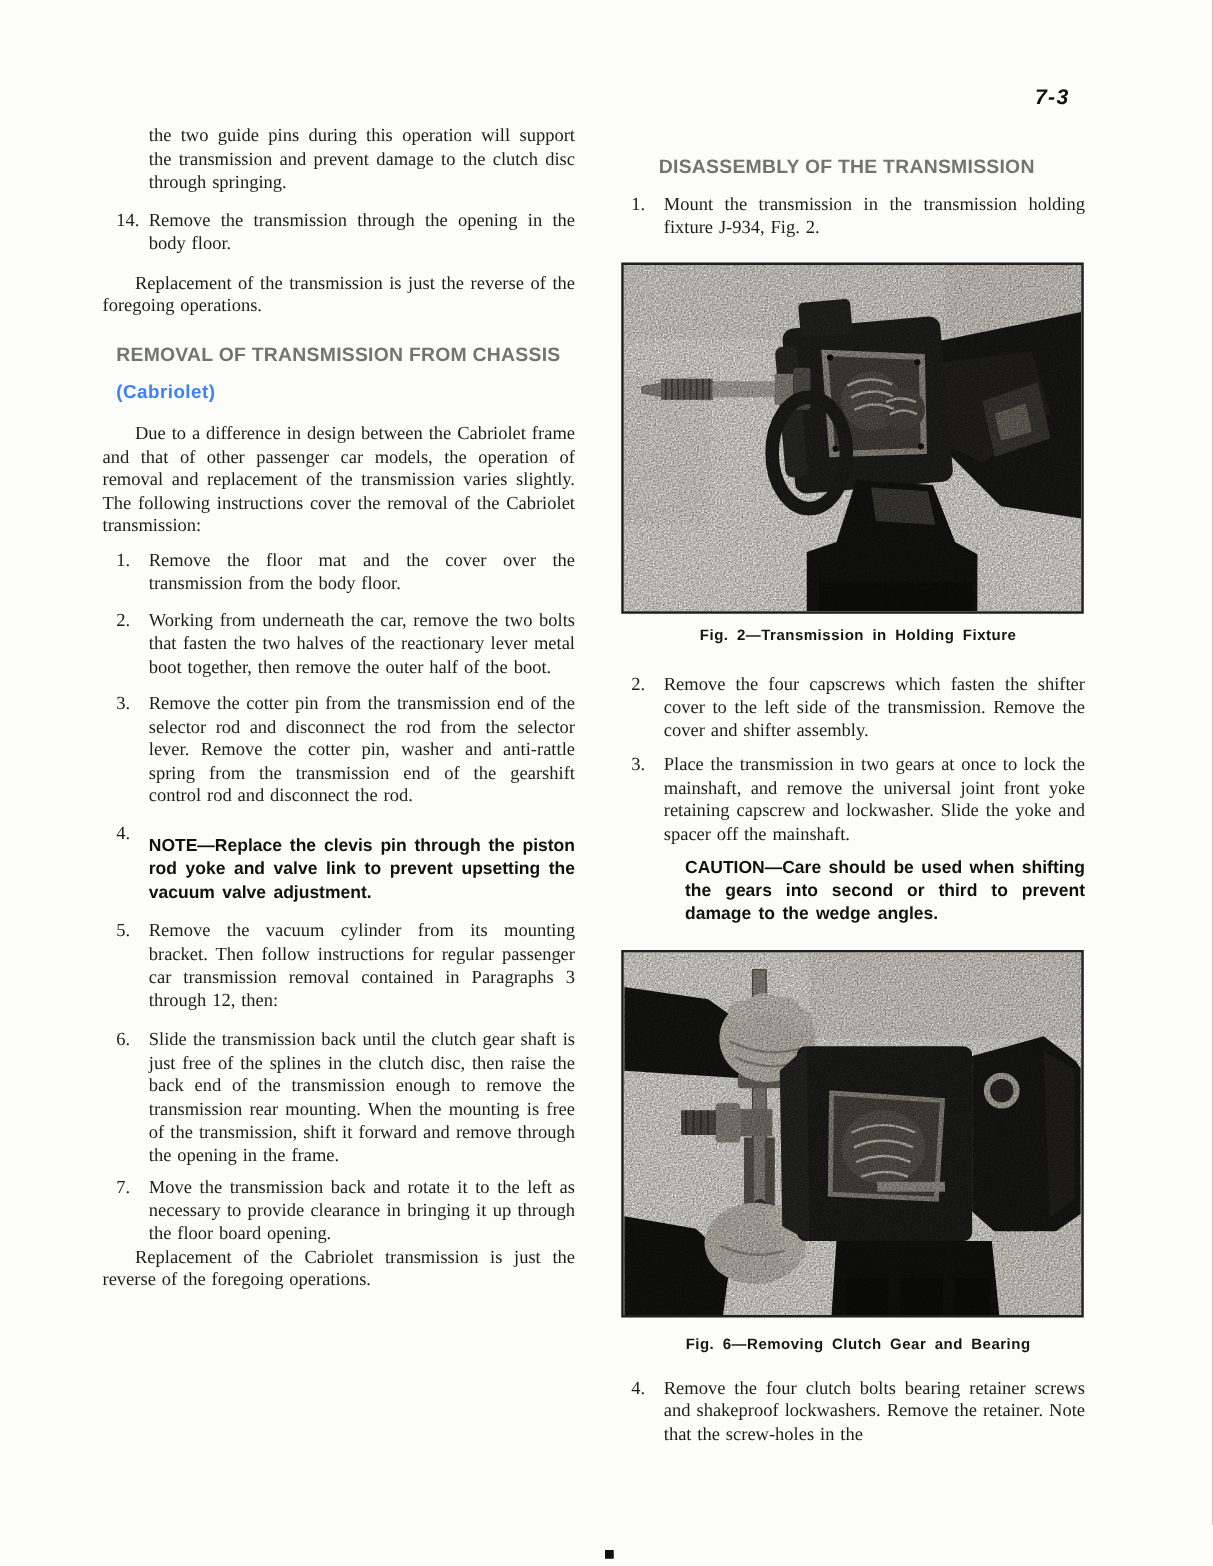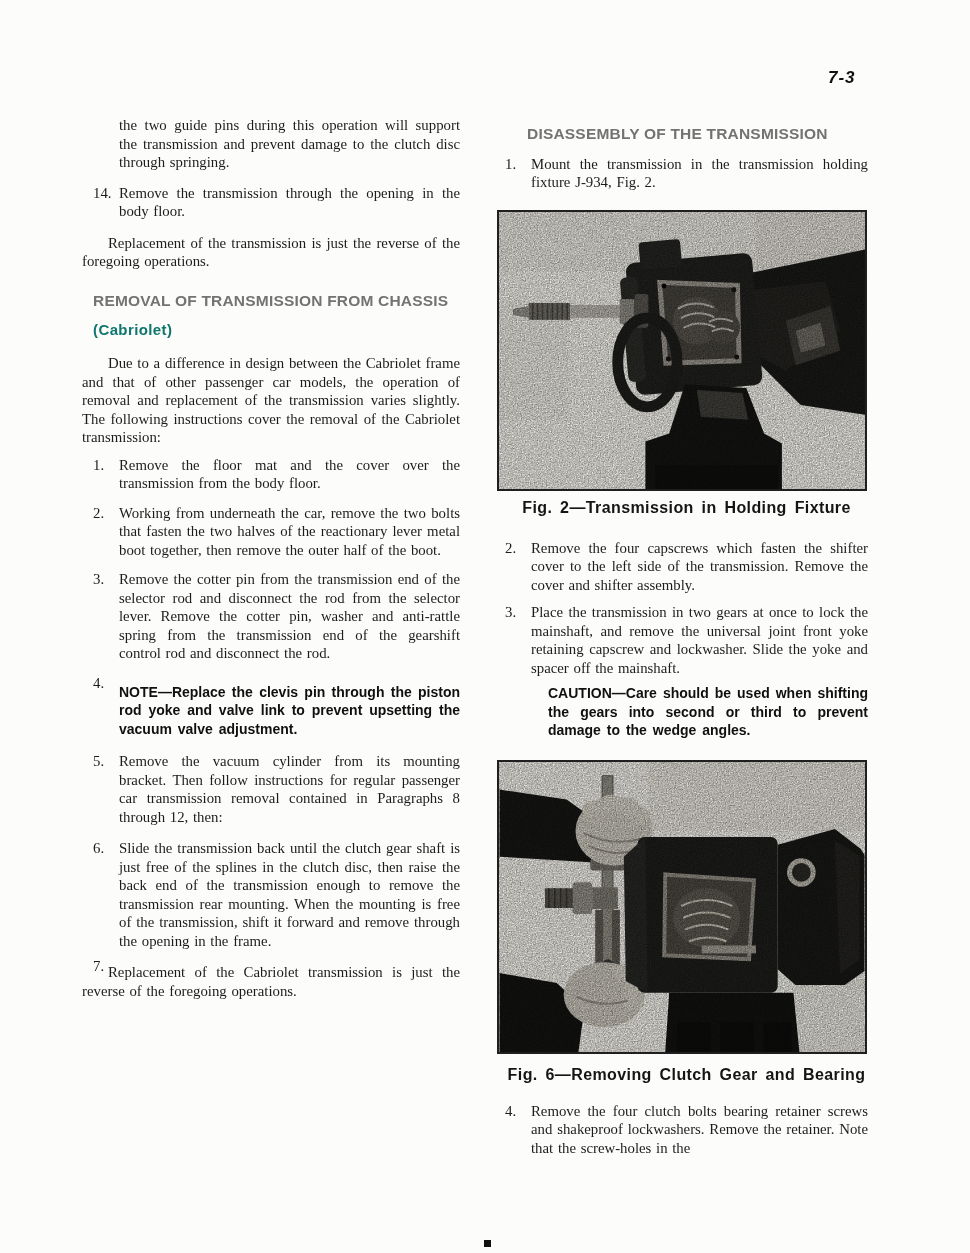--- a/index.html
+++ b/index.html
@@ -9,72 +9,72 @@
     font-family:"Liberation Serif", serif;
     color:#1c1c1c;
   }
   .pagenum {
     position:absolute; left:828px; top:68px;
     font-family:"Liberation Sans", sans-serif;
     font-weight:700; font-style:italic; font-size:17px; letter-spacing:1px;
     color:#111;
   }
   .col { position:absolute; }
-  .col-left  { left:93px; top:116px; width:367px; }
+  .col-left  { left:93px; top:100px; width:367px; }
   .col-right { left:505px; top:112px; width:363px; }
 
   .body-text {
     font-size:14.8px; line-height:18.5px; text-align:justify;
     word-spacing:1px;
   }
   .para { margin:0 0 0 -11px; text-indent:26px; }
   .cont-para { margin:0; padding-left:26px; }
   .li { position:relative; padding-left:26px; margin:0; }
   .li .num { position:absolute; left:0; top:0; text-indent:0; }
 
   .head {
     font-family:"Liberation Sans", sans-serif; font-weight:700;
     font-size:15.5px; line-height:17px; color:#737373;
     letter-spacing:0.2px; white-space:nowrap;
   }
   .subhead {
     font-family:"Liberation Sans", sans-serif; font-weight:700;
-    font-size:15px; line-height:18px; color:#0f766e; letter-spacing:0.4px;
+    font-size:15px; line-height:18px; color:#3b82f6; letter-spacing:0.4px;
   }
   .boldnote {
     font-family:"Liberation Sans", sans-serif; font-weight:700;
     font-size:14px; line-height:18.5px; text-align:justify;
     word-spacing:2px; color:#101010;
   }
   .figure {
     box-sizing:border-box; width:370px; margin-left:-8px;
     border:2px solid #1f1f1f; background:#eceae4; overflow:hidden;
   }
   .figure svg { display:block; }
   .caption {
     font-family:"Liberation Sans", sans-serif; font-weight:700;
-    font-size:16px; line-height:12px; letter-spacing:0.4px; word-spacing:3px;
+    font-size:12px; line-height:12px; letter-spacing:0.4px; word-spacing:3px;
     text-align:center; color:#151515;
   }
 
   
   .m-item14 { margin-top:12px; }
   .m-repl   { margin-top:13px; }
   .m-remhead{ margin-top:21px; }
   .m-cab    { margin-top:11px; }
   .m-due    { margin-top:12px; }
   .m-l1 { margin-top:9px; }
   .m-l2 { margin-top:11px; }
   .m-l3 { margin-top:11px; }
   .m-l4 { margin-top:11px; }
   .m-note { margin-top:20px; margin-left:26px; }
   .m-l5 { margin-top:11px; }
   .m-l6 { margin-top:13px; }
   .m-l7 { margin-top:7px; }
-  .m-cabrepl { margin-top:13px; }
+  .m-cabrepl { }
 
   
   .m-r1   { margin-top:11px; }
   .m-fig2 { margin-top:18px; }
   .m-cap2 { margin-top:11px; }
   .m-r2   { margin-top:25px; }
   .m-r3   { margin-top:9px; }
   .m-caut { margin-top:7px; margin-left:43px; }
   .m-fig3 { margin-top:20px; }
   .m-cap3 { margin-top:15px; }
@@ -135,30 +135,31 @@
     </div>
 
     <div class="body-text li m-l4">
       <span class="num">4.</span>
     </div>
 
     <p class="boldnote m-note">NOTE—Replace the clevis pin through the piston rod yoke and valve link to prevent upsetting the vacuum valve adjustment.</p>
 
     <div class="body-text li m-l5">
       <span class="num">5.</span>
-      <span>Remove the vacuum cylinder from its mounting bracket. Then follow instructions for regular passenger car transmission removal contained in Paragraphs 8 through 12, then:</span>
+      <span>Remove the vacuum cylinder from its mounting bracket. Then follow instructions for regular passenger car transmission removal contained in Paragraphs 3 through 12, then:</span>
     </div>
 
     <div class="body-text li m-l6">
       <span class="num">6.</span>
       <span>Slide the transmission back until the clutch gear shaft is just free of the splines in the clutch disc, then raise the back end of the transmission enough to remove the transmission rear mounting. When the mounting is free of the transmission, shift it forward and remove through the opening in the frame.</span>
     </div>
 
     <div class="body-text li m-l7">
       <span class="num">7.</span>
+      <span>Move the transmission back and rotate it to the left as necessary to provide clearance in bringing it up through the floor board opening.</span>
     </div>
 
     <p class="body-text para m-cabrepl">Replacement of the Cabriolet transmission is just the reverse of the foregoing operations.</p>
   </div>
 
   <div class="col col-right">
 
     <h2 class="head rhead">DISASSEMBLY OF THE TRANSMISSION</h2>
 
     <div class="body-text li m-r1">

